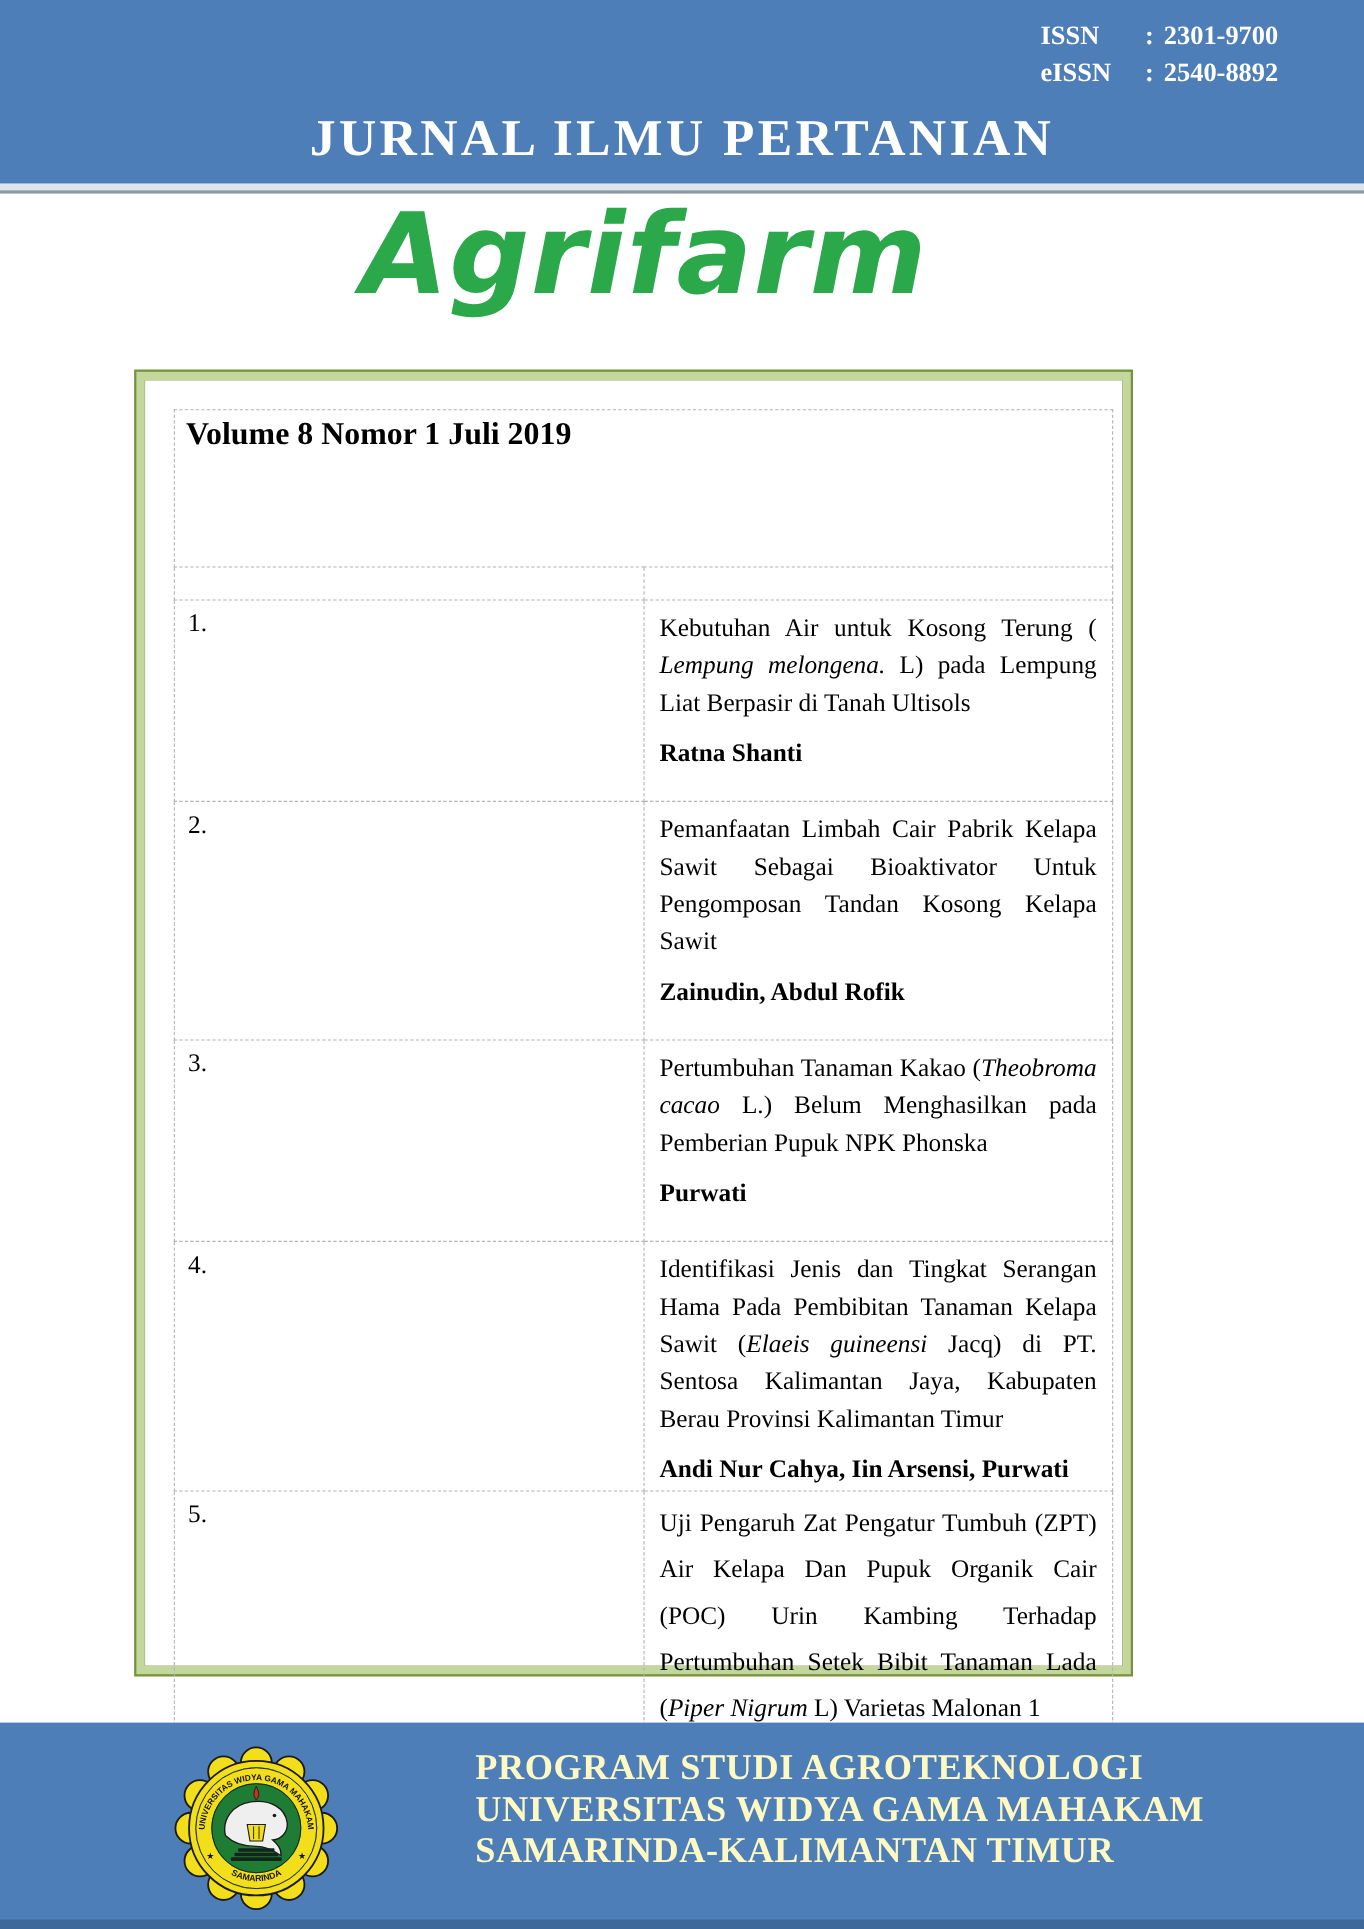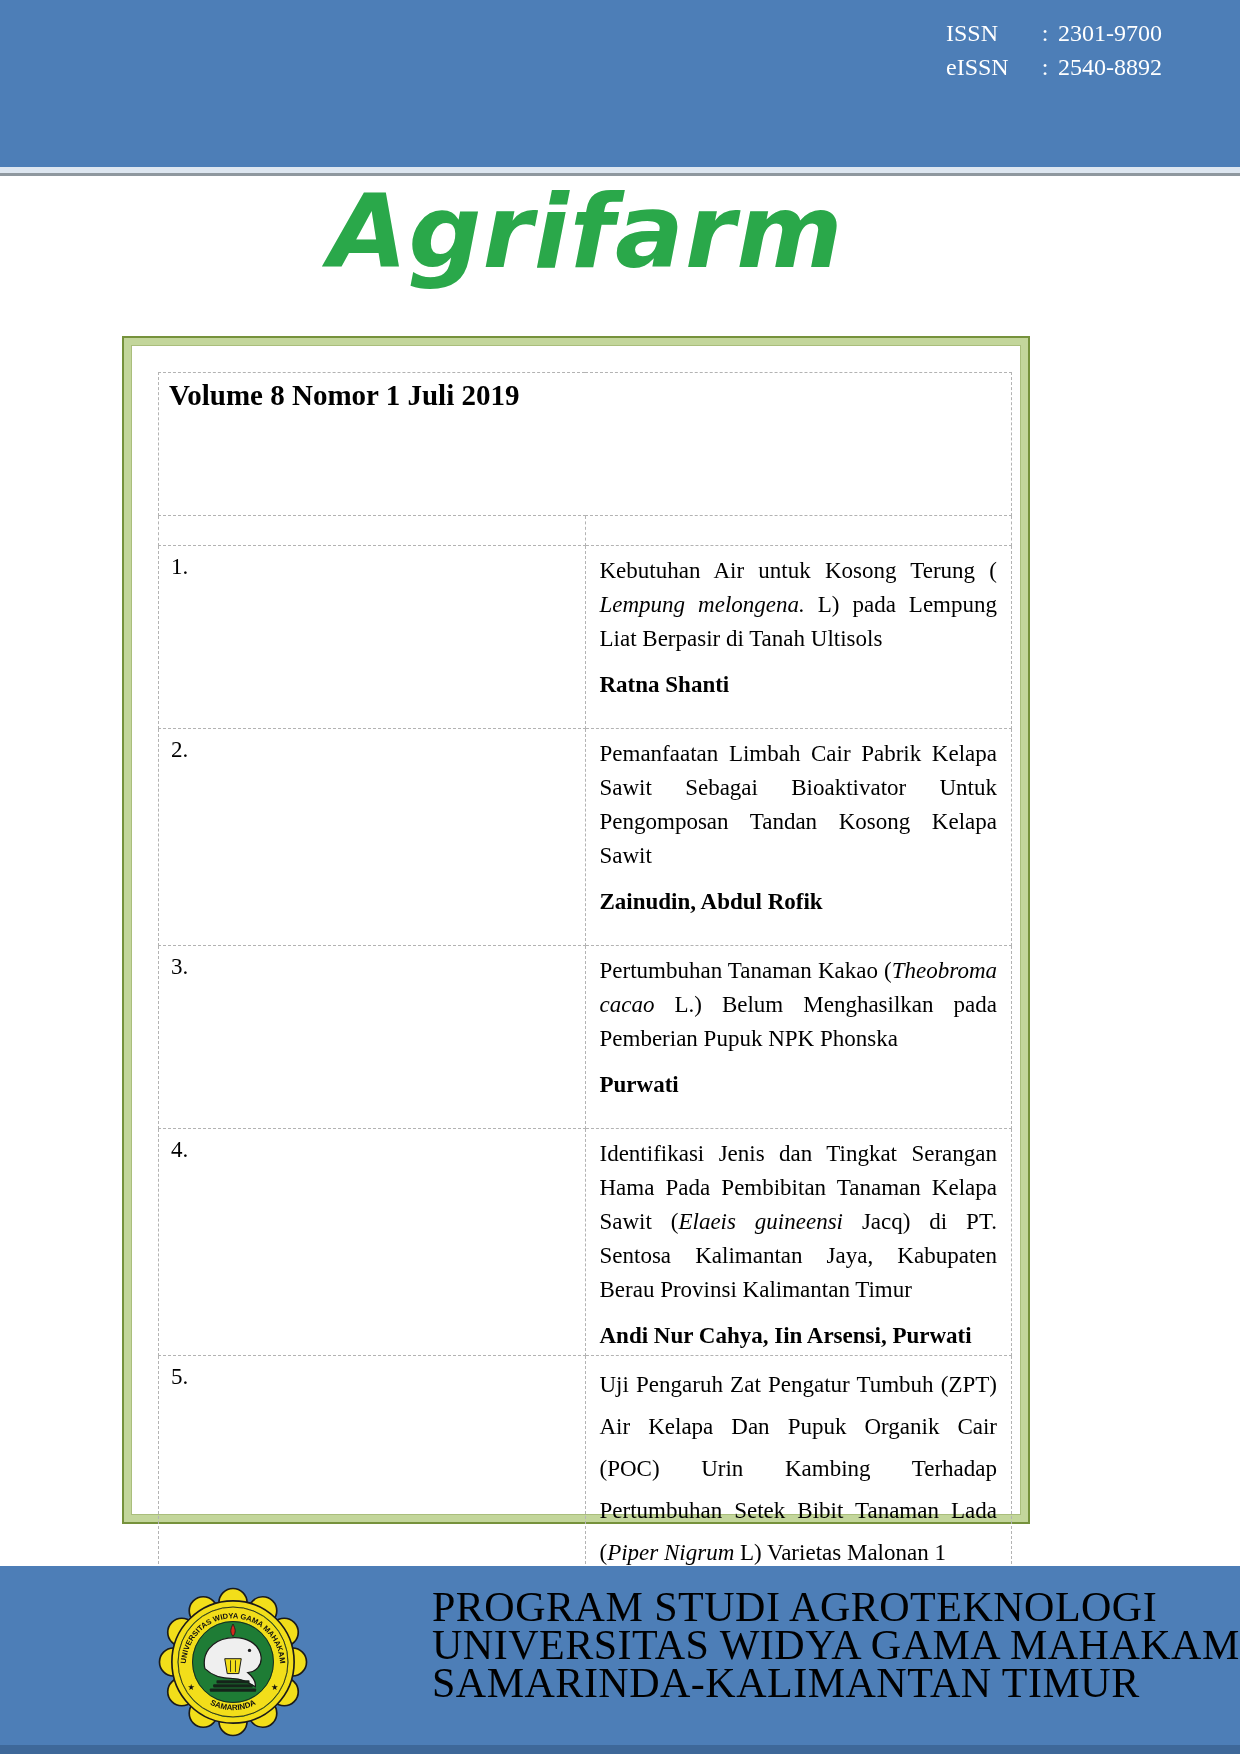--- a/index.html
+++ b/index.html
@@ -8,21 +8,21 @@
     font-family:"Liberation Serif", serif;color:#000;
   }
   
   .banner{
     position:absolute;left:0;top:0;width:1240px;height:167px;
     background:#4d7eb7;
   }
   .sep-light{position:absolute;left:0;top:167px;width:1240px;height:6px;background:#dde6f0;}
   .sep-dark{position:absolute;left:0;top:173px;width:1240px;height:3px;background:#8f989f;}
   .issn-block{
-    position:absolute;top:16px;right:78px;color:#ffffff;font-weight:normal;
+    position:absolute;top:16px;right:78px;color:#ffffff;font-weight:bold;
     font-size:24px;line-height:1.42;margin-left:36px;
   }
   .issn-row{display:grid;grid-template-columns:86px 26px auto;}
   .issn-row .lbl{text-align:left;}
   .issn-row .col{text-align:center;}
   .journal-title{
     position:absolute;left:0;bottom:14px;width:100%;text-align:center;
     color:#ffffff;font-size:47px;font-weight:bold;letter-spacing:3px;
   }
   
@@ -65,41 +65,42 @@
   tbody tr:nth-child(7) p.authors{margin-top:4px;}
   tbody tr:nth-child(8){height:148px;}
   tbody tr:nth-child(8) td.content{padding-bottom:44px;}
   tbody tr:nth-child(9){height:128px;}
   
   .footer{
     position:absolute;left:0;top:1566px;width:1240px;height:188px;background:#4d7eb7;
   }
   .footer-edge{position:absolute;left:0;bottom:0;width:100%;height:9px;background:#3e6899;}
   .footer-text{
-    position:absolute;left:432px;top:22px;color:#000000;font-weight:normal;
-    font-size:42px;line-height:38px;letter-spacing:0.5px;
+    position:absolute;left:432px;top:22px;color:#fef9c3;font-weight:bold;
+    font-size:33px;line-height:38px;letter-spacing:0.5px;
   }
   .logo{position:absolute;left:148px;top:20px;width:170px;height:152px;}
 </style>
 </head>
 <body>
 
 <div class="banner">
   <div class="issn-block">
     <div class="issn-row">
       <span class="lbl">ISSN</span>
       <span class="col">:</span>
       <span class="val">2301-9700</span>
     </div>
     <div class="issn-row">
       <span class="lbl">eISSN</span>
       <span class="col">:</span>
       <span class="val">2540-8892</span>
     </div>
   </div>
+  <div class="journal-title">JURNAL ILMU PERTANIAN</div>
 </div>
 <div class="sep-light"></div>
 <div class="sep-dark"></div>
 
 <div class="brand">Agrifarm</div>
 
 <div class="toc-box">
   <div class="toc-inner">
     <table class="toc">
       <tbody id="toc-body">

